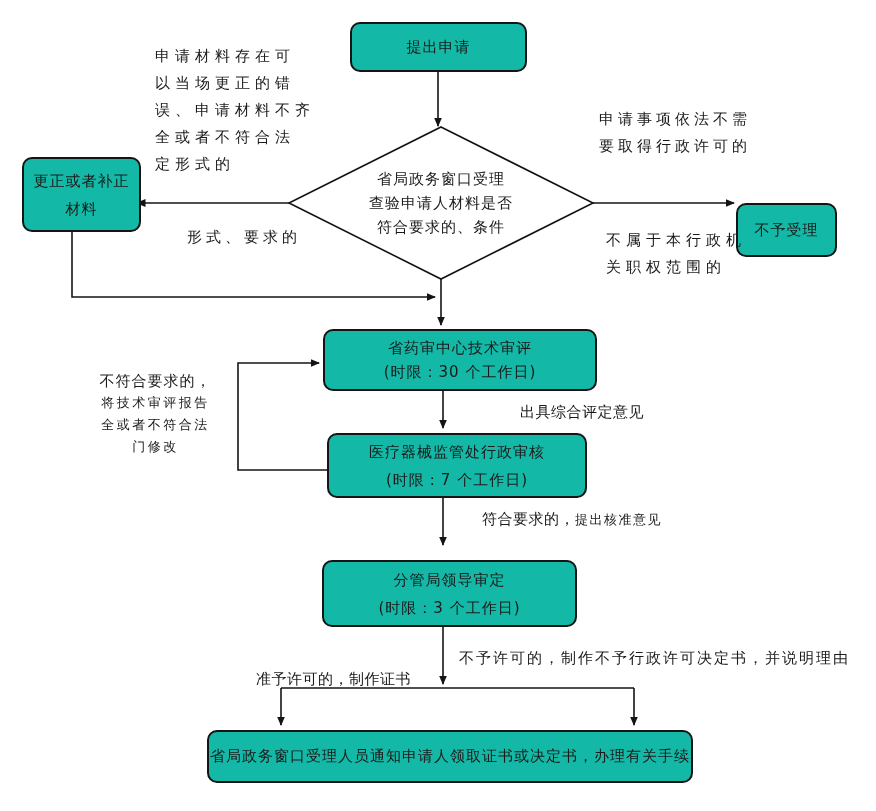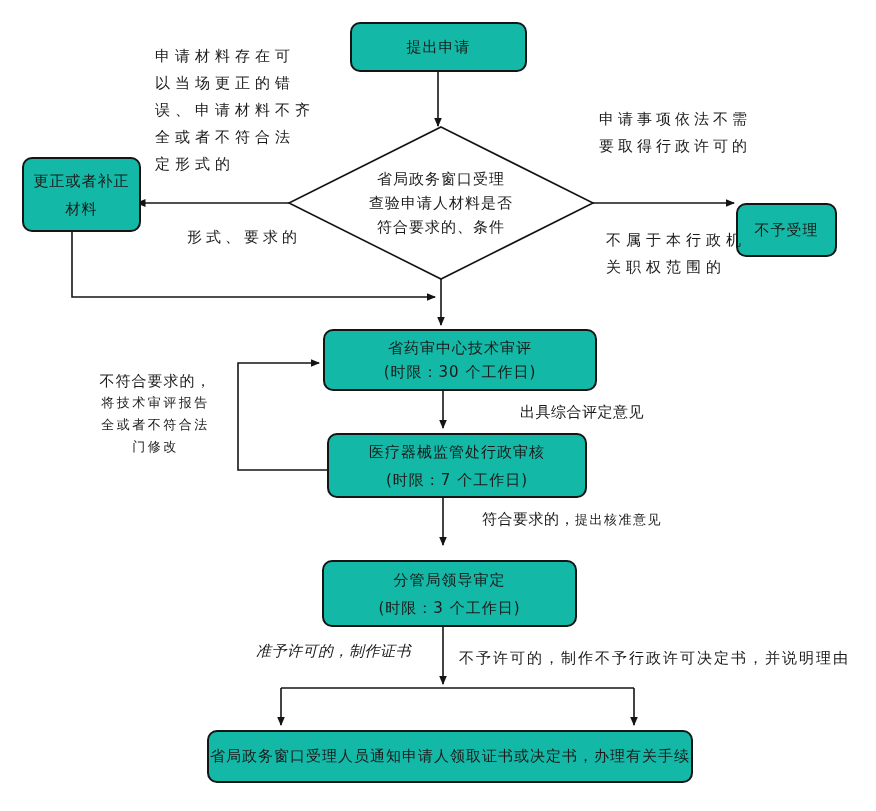--- a/index.html
+++ b/index.html
@@ -28,21 +28,21 @@
   .lbl{position:absolute;font-size:15px;line-height:27px;}
   .lbl-correctable {left:155px;top:43px;width:180px;letter-spacing:5px;}
   .lbl-nolicense   {left:599px;top:106px;width:180px;letter-spacing:4px;line-height:27px;}
   .lbl-complete    {left:148px;top:224px;width:192px;text-align:center;letter-spacing:4px;line-height:26px;}
   .lbl-notscope    {left:606px;top:227px;width:170px;letter-spacing:5px;line-height:27px;}
   .lbl-notmeet     {left:83px;top:370px;width:145px;text-align:center;line-height:22px;letter-spacing:1px;}
   .lbl-notmeet .sub{font-size:13px;letter-spacing:2.5px;}
   .lbl-opinion     {left:477px;top:399px;letter-spacing:0.5px;margin-left:43px;}
   .lbl-meet        {left:482px;top:506px;letter-spacing:0.5px;}
   .lbl-meet .sub   {font-size:13px;letter-spacing:1.5px;}
-  .lbl-grant       {left:256px;top:638px;letter-spacing:0.5px;font-style:italic;}
+  .lbl-grant       {left:256px;top:666px;letter-spacing:0.5px;}
   .lbl-deny        {left:459px;top:645px;letter-spacing:2px;}
   .big{font-size:15px;}
 </style>
 </head>
 <body>
 
 <div class="stage">
 
   <svg class="connectors" viewBox="0 0 876 811" xmlns="http://www.w3.org/2000/svg">
     <defs>

